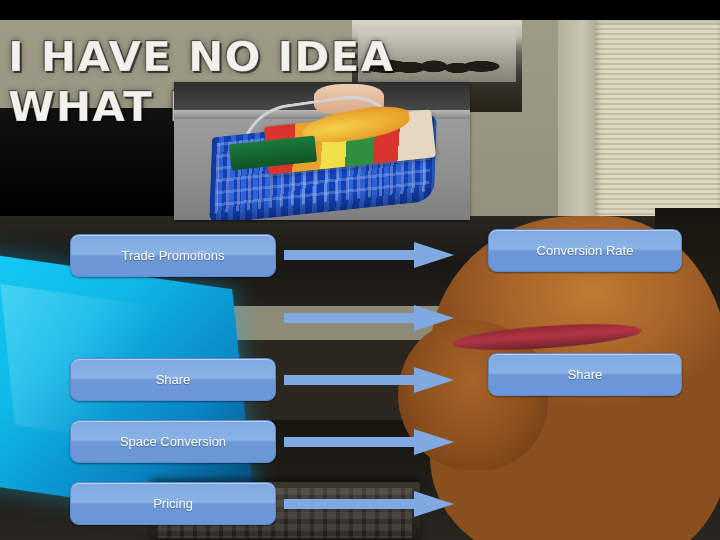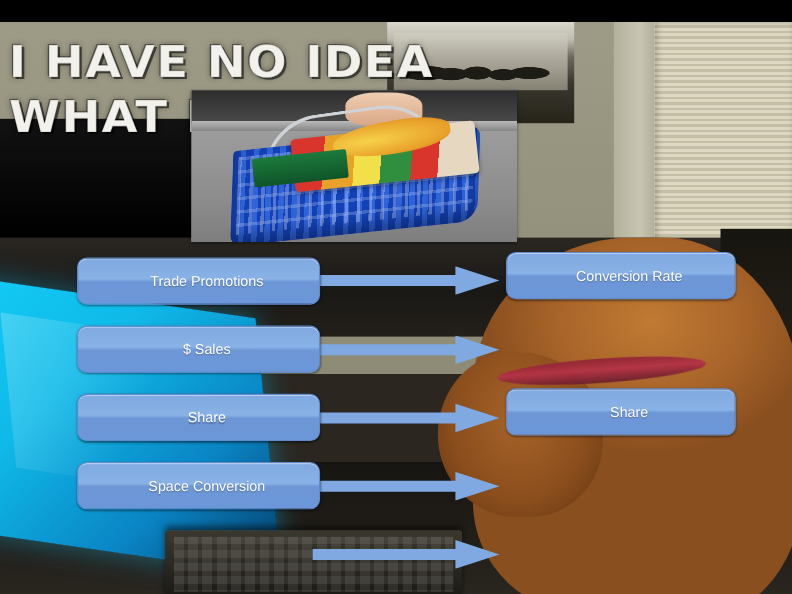--- a/index.html
+++ b/index.html
@@ -242,24 +242,23 @@
       0 1px 2px rgba(0,0,0,.45),
       inset 0 1px 0 rgba(255,255,255,.45);
     display: flex;
     align-items: center;
     justify-content: center;
     color: #ffffff;
     font-size: 13px;
     font-family: "Liberation Sans", sans-serif;
     text-shadow: 0 1px 1px rgba(0,0,0,.30);
     white-space: nowrap;
-    padding-left: 15px;
   }
   .btn.left  { left: 70px;  width: 204px; }
-  .btn.right { left: 460px; width: 192px; }
+  .btn.right { left: 488px; width: 192px; }
 
   
   .arrow {
     position: absolute;
     left: 284px;
     width: 170px;
     height: 26px;
   }
   .arrow svg { display:block; width:100%; height:100%; }
 </style>
@@ -323,29 +322,29 @@
   </div>
   <div class="arrow" style="top:471px">
     <svg viewBox="0 0 170 26" preserveAspectRatio="none" aria-hidden="true">
       <polygon points="0,8 130,8 130,0 170,13 130,26 130,18 0,18" fill="#7fa9e0"></polygon>
     </svg>
   </div>
 
   <div class="btn left" style="top:214px">
     <span>Trade Promotions</span>
   </div>
-  <div class="btn left" style="top:276px">
-    <span>$ Sales</span>
-  </div>
   <div class="btn left" style="top:338px">
     <span>Share</span>
   </div>
   <div class="btn left" style="top:400px">
     <span>Space Conversion</span>
   </div>
+  <div class="btn left" style="top:462px">
+    <span>Pricing</span>
+  </div>
 
   <div class="btn right" style="top:209px">
     <span>Conversion Rate</span>
   </div>
   <div class="btn right" style="top:333px">
     <span>Share</span>
   </div>
 
 </div>
 

